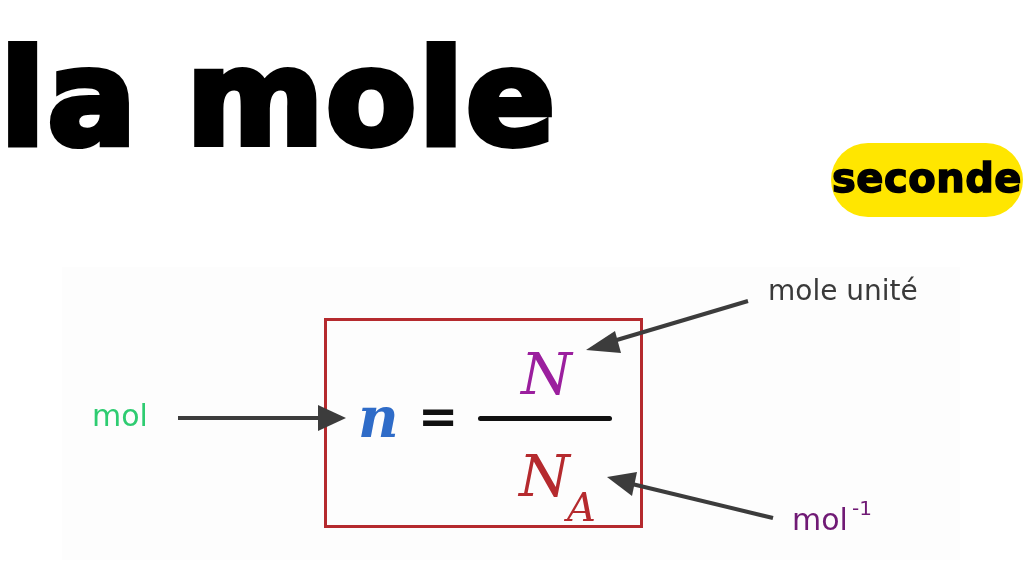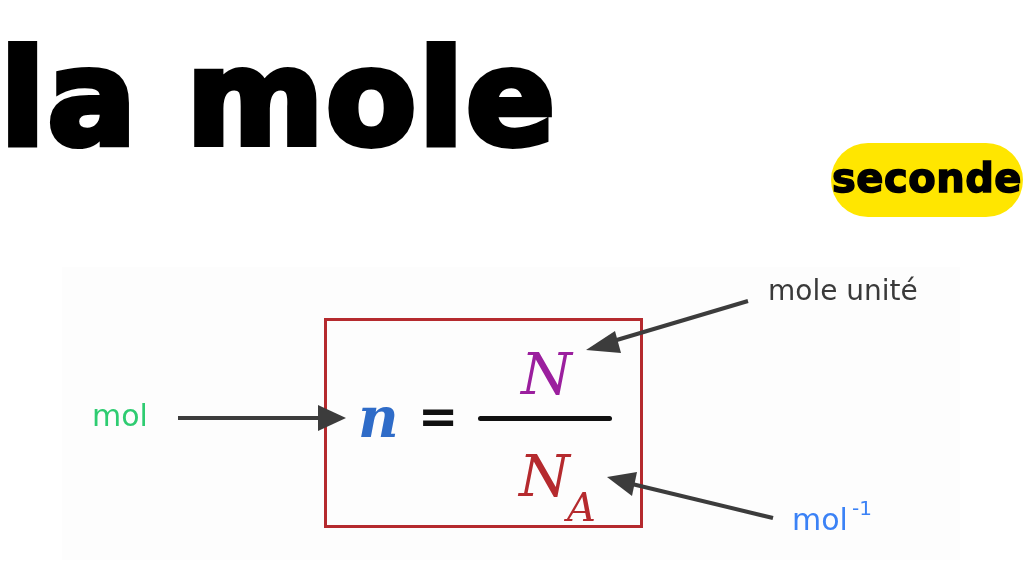--- a/index.html
+++ b/index.html
@@ -30,21 +30,21 @@
       position: absolute; left: 62px; top: 267px; width: 898px; height: 293px;
       background: #fdfdfd;
     }
     .box {
       position: absolute; left: 324px; top: 318px; width: 313px; height: 204px;
       border: 3px solid #b52a2e;
     }
     .lbl { position: absolute; font-family: "DejaVu Sans", sans-serif; }
     .mol-left { left: 92px; top: 398px; font-size: 30px; color: #2ecc71; }
     .sans-unite { left: 768px; top: 274px; font-size: 28px; color: #3a3a3a; }
-    .mol-inv { left: 792px; top: 500px; font-size: 30px; color: #3b82f6; }
+    .mol-inv { left: 792px; top: 500px; font-size: 30px; color: #701a75; }
     .mol-inv sup { font-size: 20px; position: relative; top: -4px; margin-left: 4px; }
     .sym { position: absolute; font-family: "DejaVu Serif", serif; font-style: italic; }
     .n-sym { left: 358px; top: 384px; font-size: 56px; color: #2f6cc8; font-weight: 700; }
     .eq-sym { left: 418px; top: 388px; font-size: 48px; color: #111; font-weight: 700; font-style: normal; }
     .N-top { left: 521px; top: 340px; font-size: 58px; color: #9b1f9e; }
     .N-bot { left: 519px; top: 442px; font-size: 58px; color: #b52a2e; }
     .A-sub { left: 567px; top: 484px; font-size: 40px; color: #b52a2e; }
     .frac-line {
       position: absolute; left: 478px; top: 416px; width: 134px; height: 5px;
       background: #111; border-radius: 3px;

